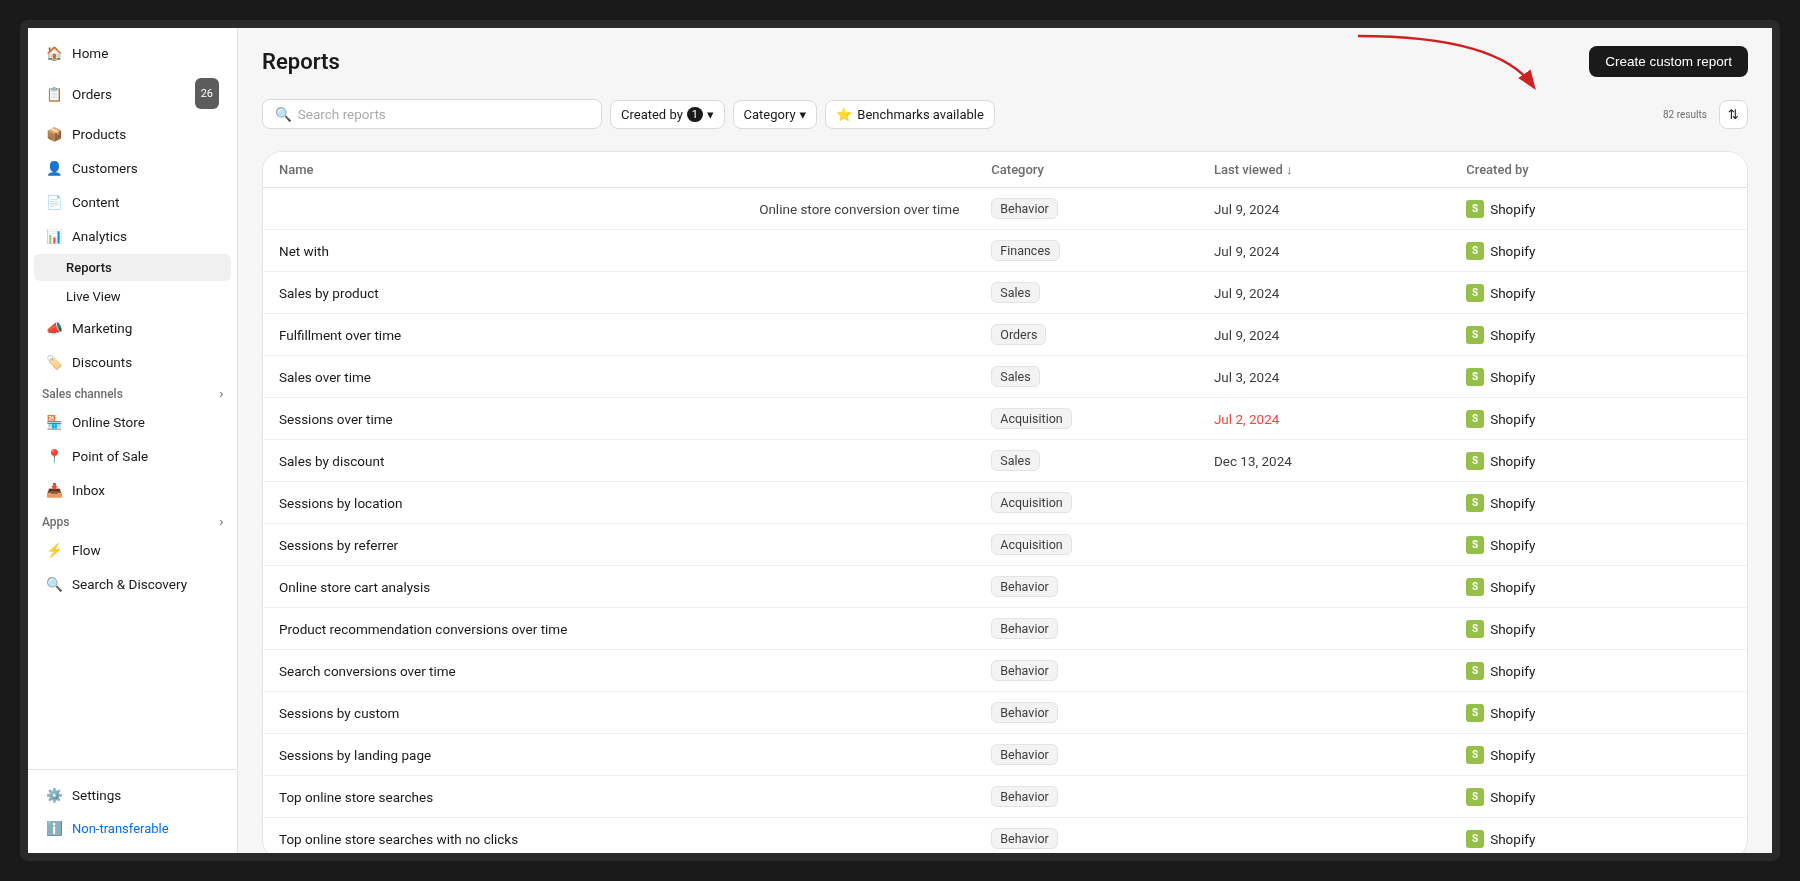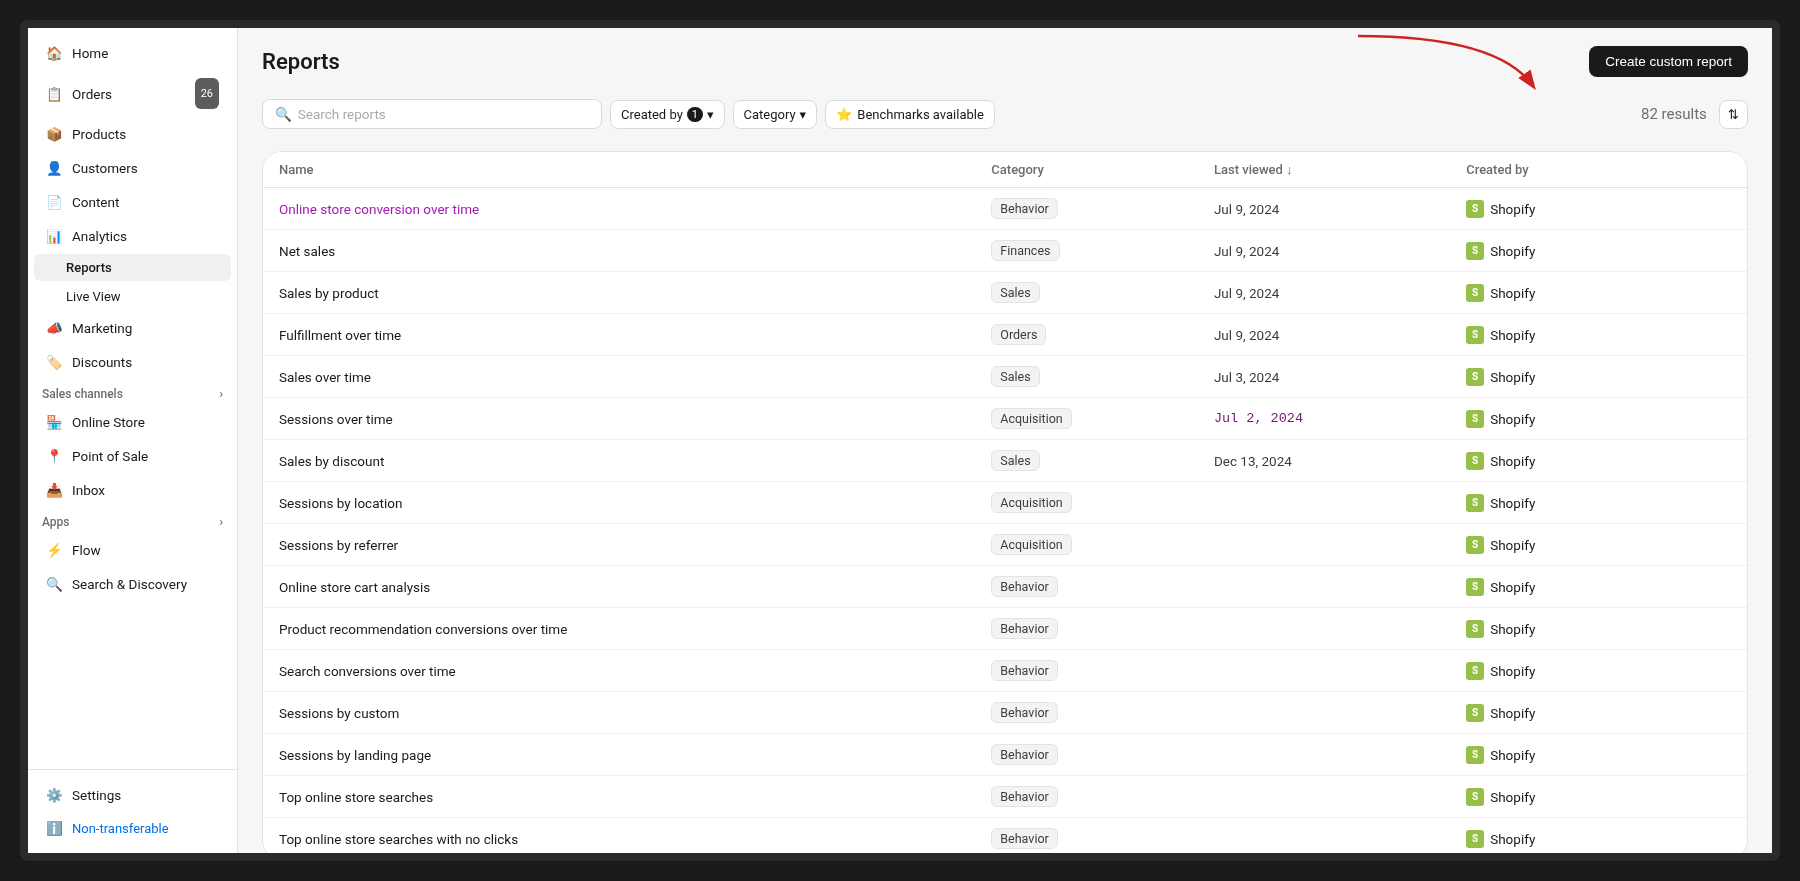--- a/index.html
+++ b/index.html
@@ -21,21 +21,21 @@
     .main-header { padding: 18px 24px 12px; display: flex; align-items: center; justify-content: space-between; }
     .page-title { font-size: 22px; font-weight: 600; color: #1a1a1a; }
     .create-btn { background: #1a1a1a; color: #fff; border: none; border-radius: 8px; padding: 8px 16px; font-size: 13.5px; cursor: pointer; font-weight: 500; }
     
     .content-area { flex: 1; padding: 0 24px 16px; overflow-y: auto; }
     .toolbar { display: flex; align-items: center; gap: 8px; margin-bottom: 12px; padding: 10px 0; }
     .search-box { display: flex; align-items: center; gap: 6px; border: 1px solid #d9d9d9; border-radius: 8px; padding: 6px 12px; background: #fff; flex: 1; max-width: 340px; font-size: 13.5px; color: #6d6d6d; }
     .filter-btn { display: flex; align-items: center; gap: 4px; border: 1px solid #d9d9d9; border-radius: 8px; padding: 6px 10px; background: #fff; font-size: 13px; cursor: pointer; color: #1a1a1a; }
     .filter-btn .count { background: #1a1a1a; color: #fff; border-radius: 10px; font-size: 11px; padding: 1px 5px; }
     .benchmarks-btn { display: flex; align-items: center; gap: 5px; border: 1px solid #d9d9d9; border-radius: 8px; padding: 6px 10px; background: #fff; font-size: 13px; cursor: pointer; color: #1a1a1a; }
-    .results-info { margin-left: auto; font-size: 15px; color: #6d6d6d; }
+    .results-info { margin-left: auto; font-size: 10px; color: #6d6d6d; }
     .sort-btn { border: 1px solid #d9d9d9; border-radius: 8px; padding: 6px 8px; background: #fff; cursor: pointer; color: #1a1a1a; margin-left: 4px; }
     
     
     .table-container { background: #fff; border-radius: 20px; border: 1px solid #e3e3e3; overflow: hidden; }
     .table { width: 100%; border-collapse: collapse; }
     .table thead th { padding: 10px 16px; text-align: left; font-size: 13px; font-weight: 500; color: #6d6d6d; border-bottom: 1px solid #e3e3e3; background: #fff; }
     .table thead th.sortable { cursor: pointer; }
     .table tbody tr { border-bottom: 1px solid #f0f0f0; }
     .table tbody tr:last-child { border-bottom: none; }
     .table tbody td { padding: 10px 16px; font-size: 13.5px; color: #1a1a1a; }
@@ -192,32 +192,32 @@
               <th class="th-lastviewed sortable">
                 <span>Last viewed</span> <span>↓</span>
               </th>
               <th class="th-createdby">
                 <span>Created by</span>
               </th>
             </tr>
           </thead>
           <tbody id="table-body">
           <tr>
-    <td style="color:#a21caf;">Online store conversion over time</td>
+    <td style="color:#404040;text-align:right;">Online store conversion over time</td>
     <td><span class="category-badge">Behavior</span></td>
     <td style="color:#3d3d3d;">Jul 9, 2024</td>
     <td>
       <div class="created-by-cell">
         <div class="shopify-icon">S</div>
         <span>Shopify</span>
       </div>
     </td>
   </tr>
               <tr>
-    <td style="color:#1a1a1a;">Net sales</td>
+    <td style="color:#1a1a1a;">Net with</td>
     <td><span class="category-badge">Finances</span></td>
     <td style="color:#3d3d3d;">Jul 9, 2024</td>
     <td>
       <div class="created-by-cell">
         <div class="shopify-icon">S</div>
         <span>Shopify</span>
       </div>
     </td>
   </tr>
               <tr>
@@ -249,21 +249,21 @@
     <td>
       <div class="created-by-cell">
         <div class="shopify-icon">S</div>
         <span>Shopify</span>
       </div>
     </td>
   </tr>
               <tr>
     <td style="color:#1a1a1a;">Sessions over time</td>
     <td><span class="category-badge">Acquisition</span></td>
-    <td style="color:#701a75;font-family:Liberation Mono, monospace;">Jul 2, 2024</td>
+    <td style="color:#ef4444;">Jul 2, 2024</td>
     <td>
       <div class="created-by-cell">
         <div class="shopify-icon">S</div>
         <span>Shopify</span>
       </div>
     </td>
   </tr>
               <tr>
     <td style="color:#1a1a1a;">Sales by discount</td>
     <td><span class="category-badge">Sales</span></td>

